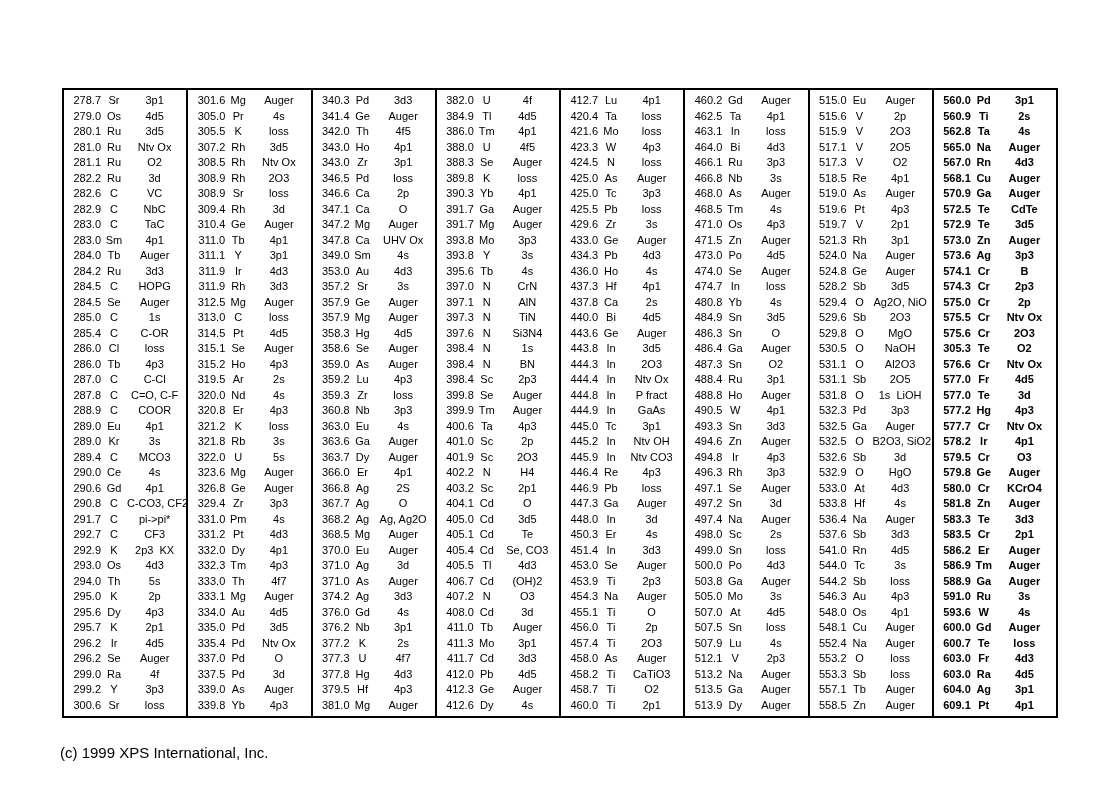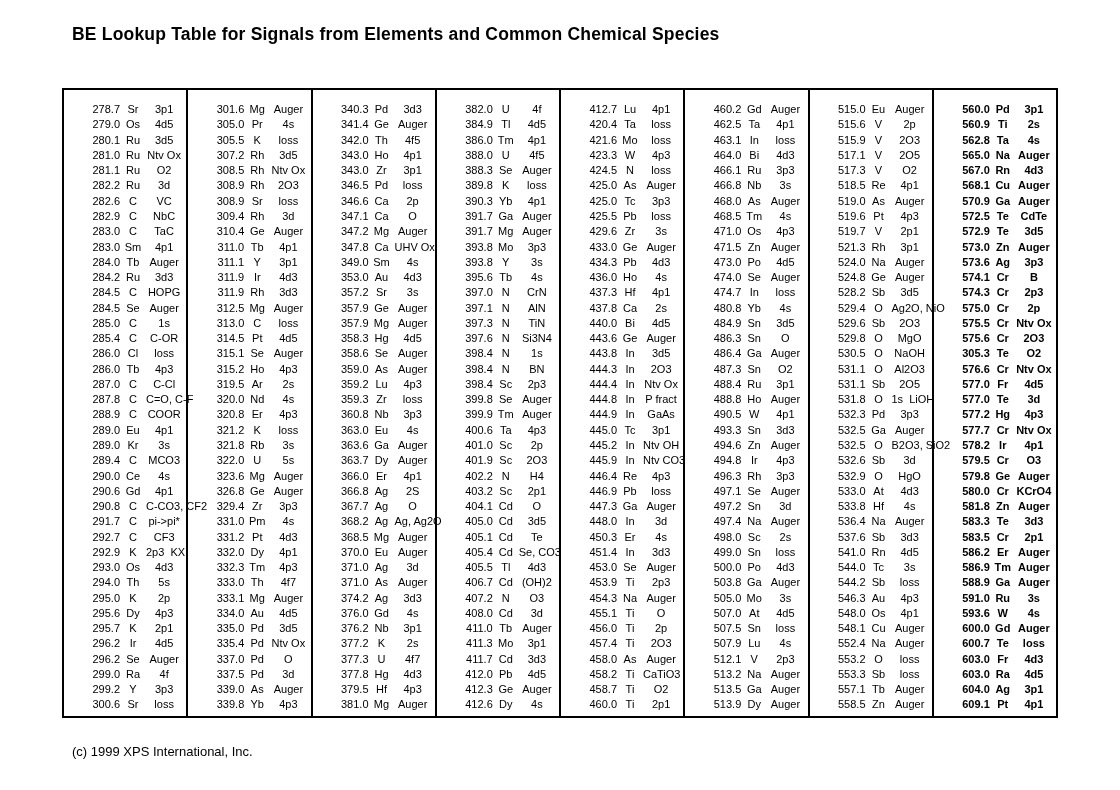--- a/index.html
+++ b/index.html
@@ -4,36 +4,35 @@
 <style>
   html,body{margin:0;padding:0;background:#ffffff;}
   .page{position:relative;width:1120px;height:790px;background:#ffffff;
         font-family:"Liberation Sans",sans-serif;color:#000;overflow:hidden;}
   .title{position:absolute;left:72px;top:24px;font-size:17.5px;font-weight:bold;
          letter-spacing:0.2px;white-space:nowrap;}
   .lookup-table{position:absolute;left:62px;top:88px;width:996px;height:630px;
                 border:2px solid #000;box-sizing:border-box;display:flex;}
   .col{flex:1 1 0;min-width:0;border-right:2px solid #000;box-sizing:border-box;
        display:flex;flex-direction:column;justify-content:space-around;
-       padding:12px 1px 3px 1px;margin-left:19px;}
+       padding:3px 1px 3px 1px;}
   .col:last-child{border-right:none;font-weight:bold;}
   .row{display:flex;align-items:baseline;font-size:11px;line-height:15px;
        white-space:nowrap;}
   .be{width:36px;flex:0 0 36px;text-align:right;}
   .el{width:26px;flex:0 0 26px;text-align:center;}
   .lbl{flex:1 1 auto;text-align:center;white-space:pre;padding-right:3px;
        overflow:visible;}
-  .footer{position:absolute;left:72px;right:64px;top:744px;display:flex;
-          justify-content:space-between;font-size:13px;}
+  .footer{position:absolute;left:60px;right:64px;top:744px;display:flex;
+          justify-content:space-between;font-size:15px;}
 </style>
 </head>
 <body>
 
 <div class="page">
-  <div class="title">BE Lookup Table for Signals from Elements and Common Chemical Species</div>
   <div class="lookup-table">
       <div class="col">
         <div class="row">
           <span class="be">278.7</span>
           <span class="el">Sr</span>
           <span class="lbl">3p1</span>
         </div>
         <div class="row">
           <span class="be">279.0</span>
           <span class="el">Os</span>

